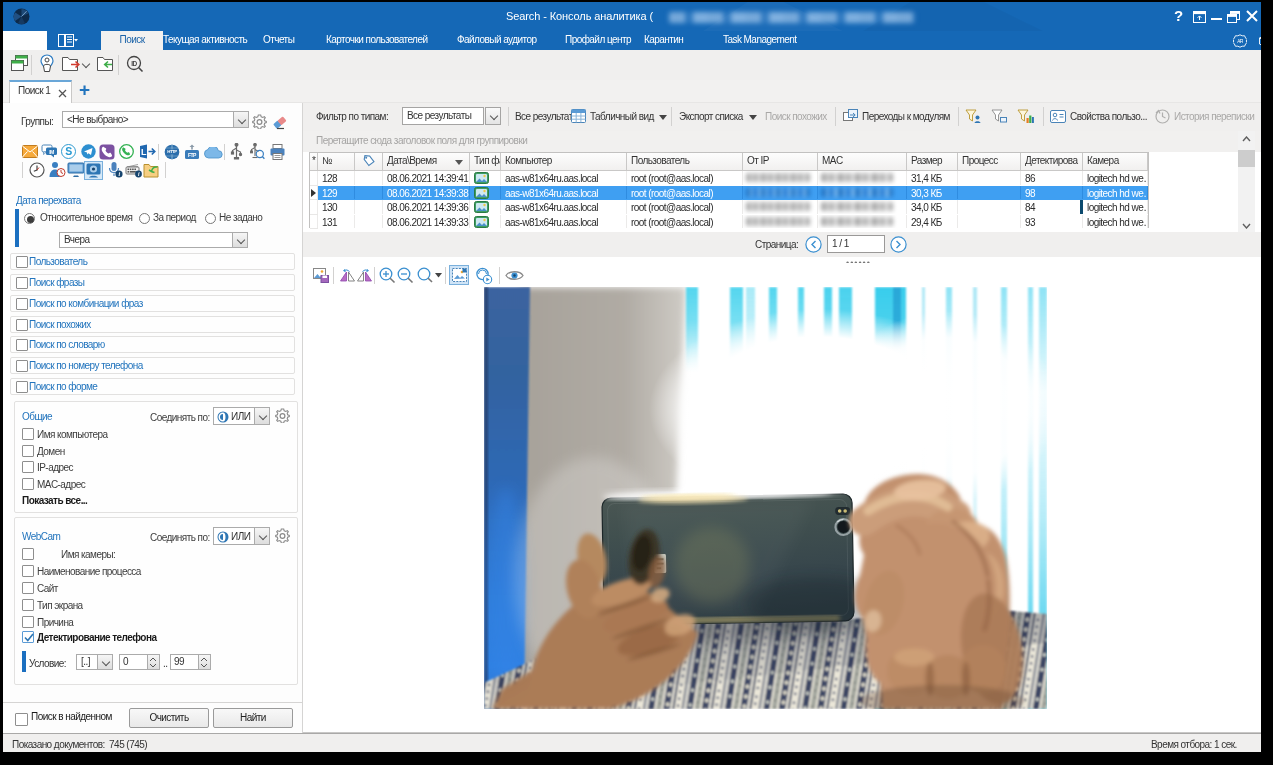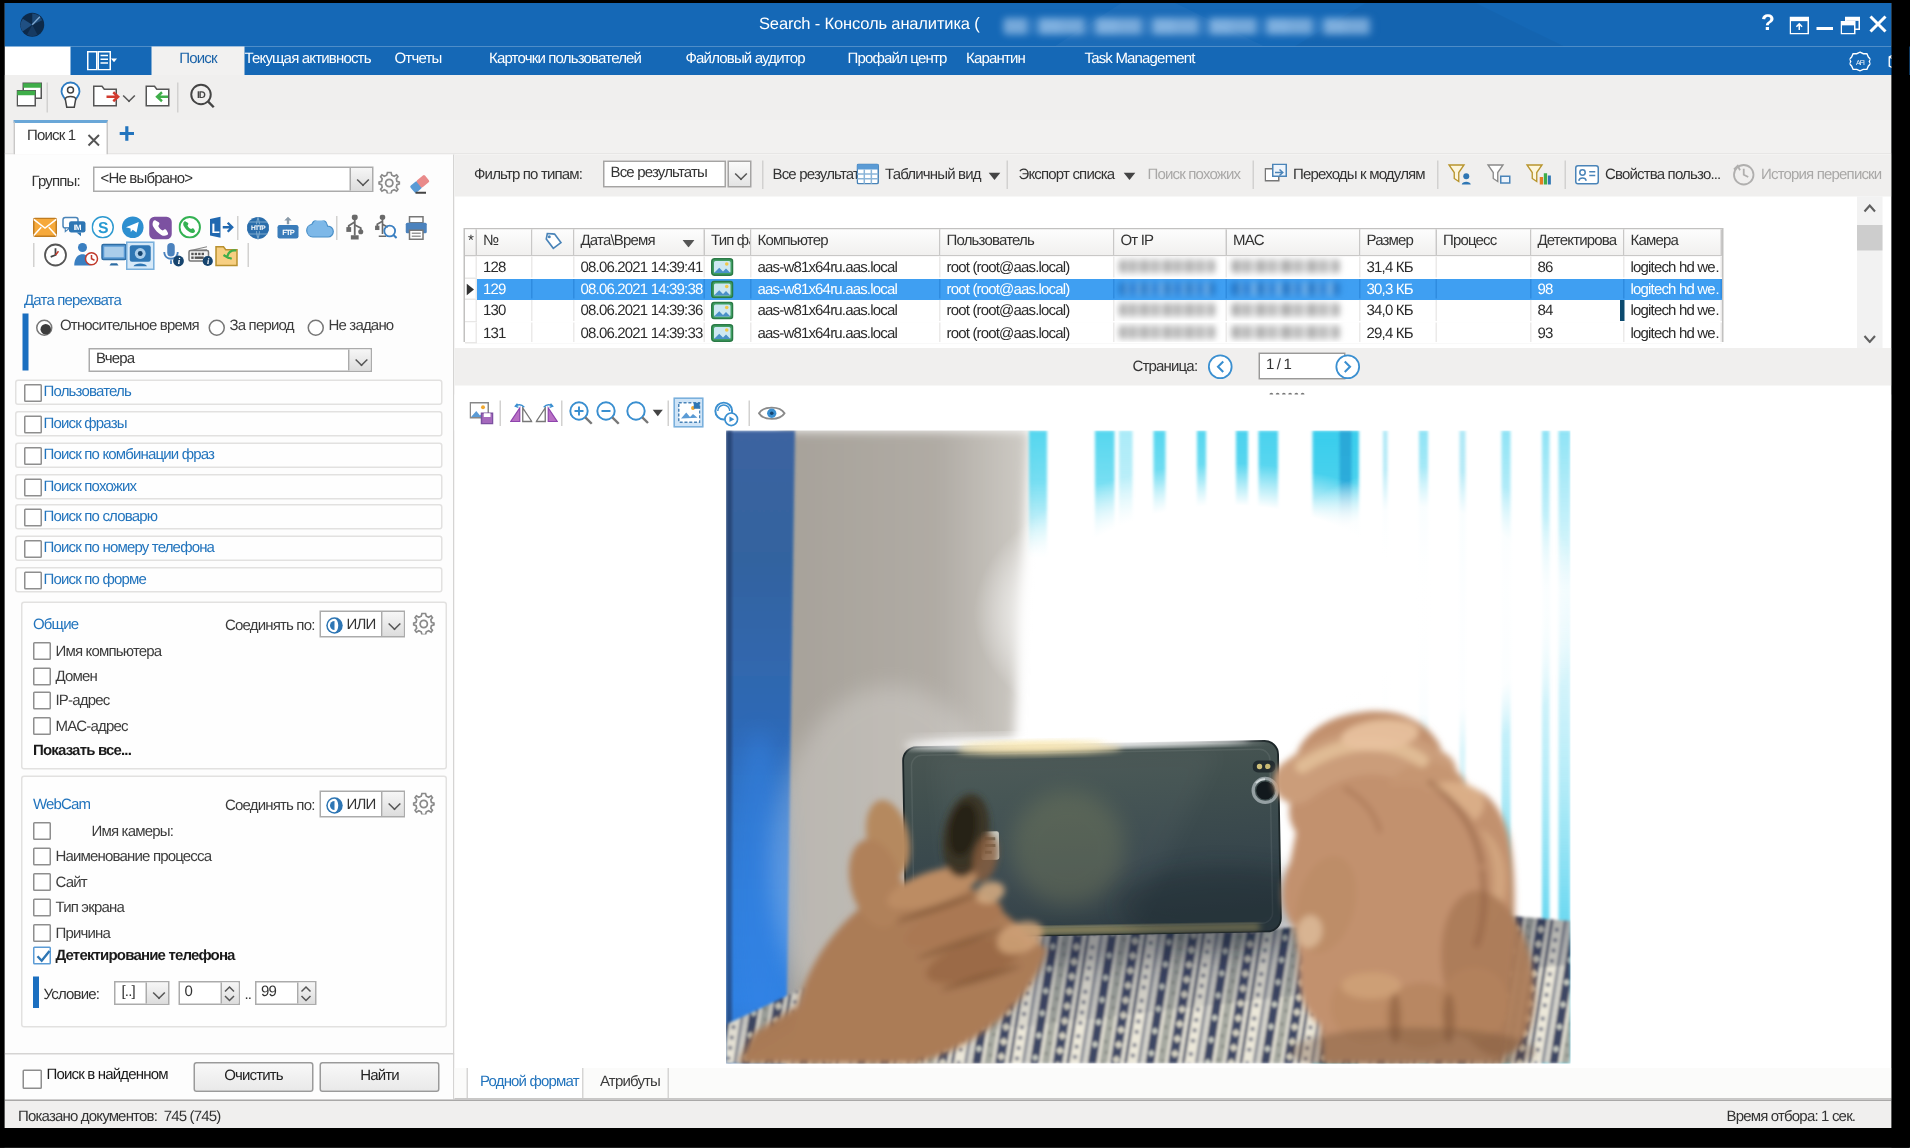--- a/index.html
+++ b/index.html
@@ -486,20 +486,23 @@
       </svg>
     <div class="abs" style="left:767px;top:8px;">Свойства пользо...</div>
     <svg class="abs" style="left:852px;top:6px;" width="15" height="15" viewBox="0 0 15 15">
         <circle cx="7.5" cy="7.5" r="6.5" fill="none" stroke="#b0afae" stroke-width="1.2"></circle>
         <path d="M7.5 3.5 L7.5 7.5 L10.5 9" fill="none" stroke="#b0afae" stroke-width="1.2"></path>
         <path d="M1 4 L3.5 1.5 L5 4.5" fill="none" stroke="#b0afae" stroke-width="1.2"></path>
       </svg>
     <div class="abs" style="left:871px;top:8px;color:#a9a8a7;">История переписки</div>
   </div>
 
+  <div class="abs" style="left:0;top:28px;width:958px;height:21px;background:#f1f0ef;">
+    <div class="abs" style="left:13px;top:4px;color:#a5a4a3;">Перетащите сюда заголовок поля для группировки</div>
+  </div>
 
   <div id="grid" class="abs" style="left:6px;top:49px;width:840px;height:76px;border:1px solid #c2c1c0;background:#fff;">
     <div class="abs" style="left:0;top:0;width:838px;height:18px;border-bottom:1px solid #c9c8c7;">
 <div class="hcell" style="left:0px;width:8px;padding-left:2px;">*</div>
 <div class="hcell" style="left:8px;width:37px;">№</div>
 <div class="hcell" style="left:45px;width:28px;">
           <svg width="13" height="12" viewBox="0 0 13 12" style="position:absolute;left:7px;top:2px;">
             <path d="M7 1 L12 6 L7.5 10.5 L2 5 L2.2 1.2 Z" fill="#fff" stroke="#4a84b8" stroke-width="1.1" transform="rotate(8 7 6)"></path>
             <circle cx="4.2" cy="2.8" r="1" fill="#4a84b8"></circle>
           </svg>
@@ -640,21 +643,21 @@
         <path d="M1 1 L4.5 5 L8 1" fill="none" stroke="#606060" stroke-width="1.4"></path>
       </svg>
   </div>
 
   <div class="abs" style="left:0;top:129px;width:958px;height:25px;background:#f0efee;">
     <div class="abs" style="left:452px;top:7px;">Страница:</div>
     <svg class="abs" style="left:502px;top:4px;" width="17" height="17" viewBox="0 0 17 17">
         <circle cx="8.5" cy="8.5" r="7.6" fill="#fff" stroke="#3a8fd0" stroke-width="1.2"></circle>
         <path d="M10.5 5 L7 8.5 L10.5 12" fill="none" stroke="#3a8fd0" stroke-width="1.4"></path>
       </svg>
-    <div class="abs" style="left:524px;top:3px;width:58px;height:18px;background:#fff;border:1px solid #9a9998;margin-left:12px;">
+    <div class="abs" style="left:524px;top:3px;width:58px;height:18px;background:#fff;border:1px solid #9a9998;">
         <div class="abs" style="left:4px;top:2px;">1 / 1</div>
       </div>
     <svg class="abs" style="left:587px;top:4px;" width="17" height="17" viewBox="0 0 17 17">
         <circle cx="8.5" cy="8.5" r="7.6" fill="#fff" stroke="#3a8fd0" stroke-width="1.2"></circle>
         <path d="M6.5 5 L10 8.5 L6.5 12" fill="none" stroke="#3a8fd0" stroke-width="1.4"></path>
       </svg>
   </div>
   <div class="abs" style="left:543px;top:155px;color:#777;font-size:9px;letter-spacing:1px;">••••••</div>
 
   <div id="vtb" class="abs" style="left:0;top:160px;width:958px;height:24px;background:#fff;">
@@ -711,26 +714,20 @@
         <path d="M11.3 10.6 L14.6 12.5 L11.3 14.4 Z" fill="#3a8fd0"></path>
       </svg>
     <div class="sep" style="left:196px;top:4px;height:17px;"></div>
     <svg class="abs" style="left:202px;top:6px;" width="19" height="13" viewBox="0 0 19 13">
         <path d="M1 6.5 C4 1.5 15 1.5 18 6.5 C15 11.5 4 11.5 1 6.5 Z" fill="none" stroke="#8a8a8a" stroke-width="1.3"></path>
         <circle cx="9.5" cy="6.5" r="3.1" fill="#3a8fd0"></circle>
         <circle cx="9.5" cy="6.5" r="1.2" fill="#16446e"></circle>
       </svg>
   </div>
 
-  <div class="abs" style="left:0;top:609px;width:958px;height:20px;background:#fbfbfa;">
-    <div class="abs" style="left:8px;top:0;width:78px;height:20px;background:#fff;border-left:1px solid #d6d5d4;border-right:1px solid #d6d5d4;"></div>
-    <div class="abs" style="left:17px;top:4px;color:#2274bd;">Родной формат</div>
-    <div class="abs" style="left:97px;top:4px;color:#3c3c3c;">Атрибуты</div>
-    <div class="abs" style="left:142px;top:0;width:1px;height:20px;background:#d6d5d4;"></div>
-  </div>
   <div class="abs" style="left:0;top:629px;width:958px;height:1px;background:#c8c7c6;"></div>
 </div>
 <div id="statusbar">
   <div class="abs" style="left:9px;top:5px;color:#333;">Показано документов:&nbsp; 745 (745)</div>
   <div class="abs" style="left:1148px;top:5px;color:#333;">Время отбора: 1 сек.</div>
 </div>
 
 <svg id="photo" class="abs" style="left:484px;top:287px;" width="563" height="422" viewBox="0 0 563 422">
 <defs>
 <linearGradient id="pgBlue" x1="0" y1="0" x2="0" y2="1">

